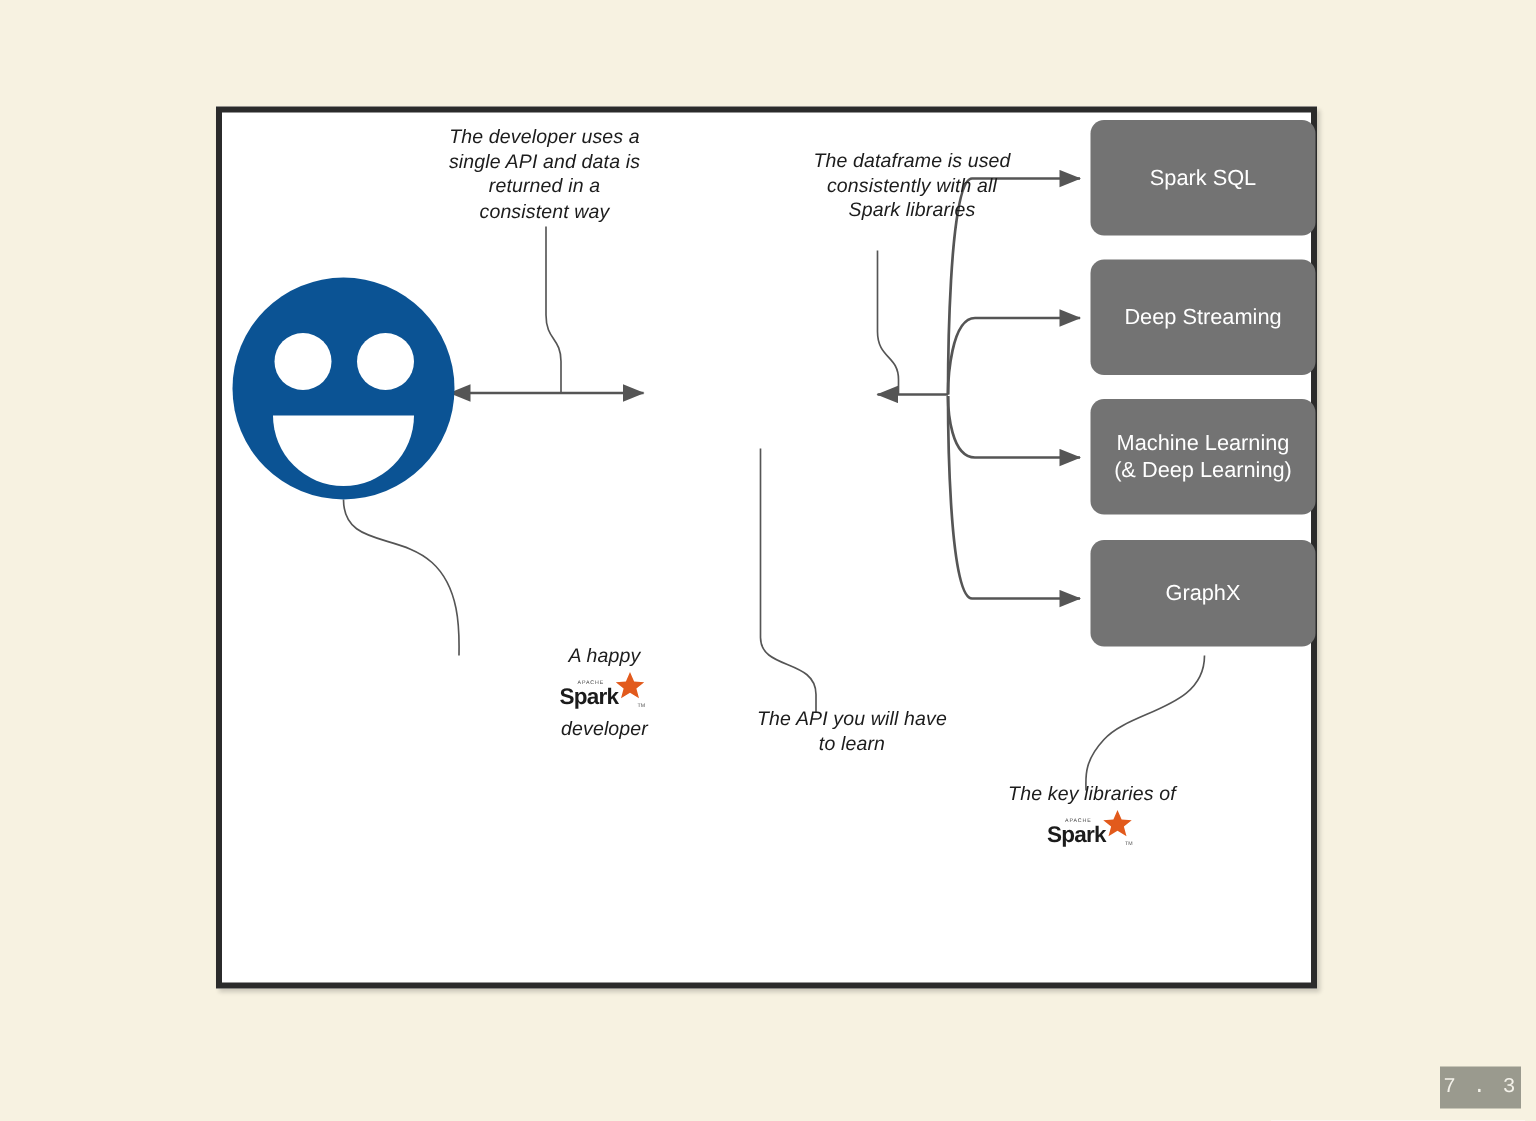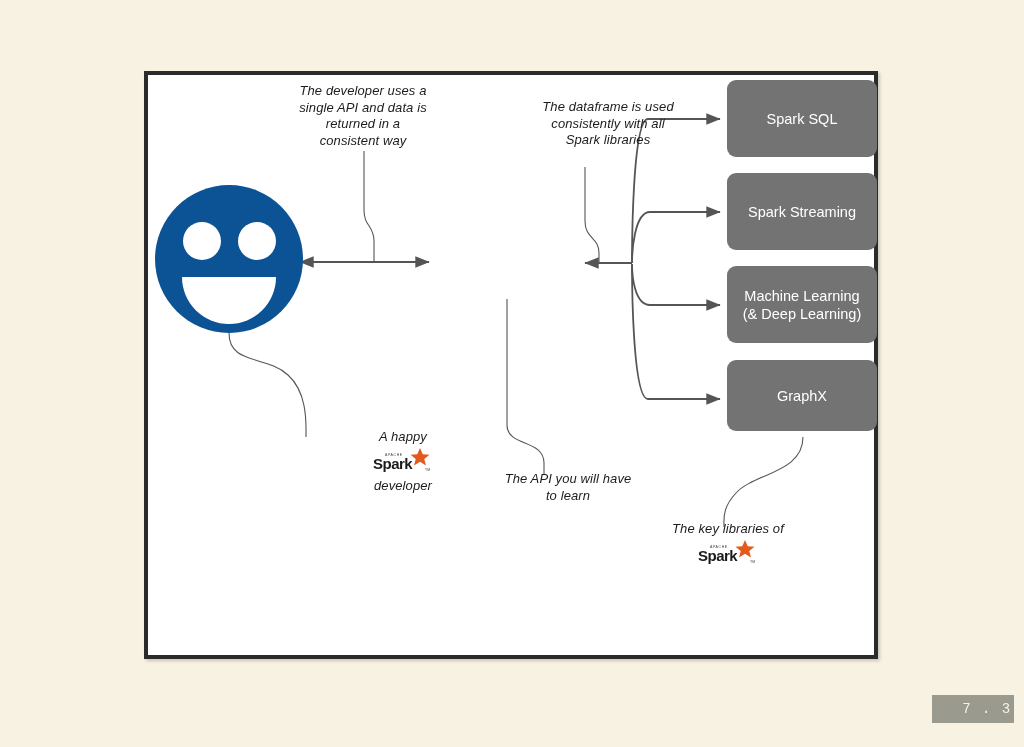--- a/index.html
+++ b/index.html
@@ -147,32 +147,31 @@
     left: 6px;
     top: 109px;
     width: 150px;
     height: 150px;
   }
 
   
   #page-indicator {
     position: absolute;
     right: 10px;
-    bottom: 24px;
+    bottom: 8px;
     width: 54px;
     height: 28px;
     background: #9a9a8e;
     color: #f4f2ea;
     font-family: "Liberation Mono", monospace;
     font-size: 14px;
     letter-spacing: 1.5px;
     display: flex;
     align-items: center;
     justify-content: center;
-    padding-left: 28px;
   }
 </style>
 </head>
 <body>
 
 <div id="slide-root">
 
   <div id="diagram-frame">
 
     <svg id="diagram-canvas" viewBox="0 0 726 580" preserveAspectRatio="none">
@@ -210,21 +209,21 @@
       <circle cx="48" cy="57" r="19" fill="#ffffff"></circle>
       <circle cx="103" cy="57" r="19" fill="#ffffff"></circle>
       <path d="M 28,93 L 122,93 A 47 47 0 0 1 28,93 Z" fill="#ffffff"></path>
     </svg>
 
 
     <div class="lib-box" id="lib-box-0">
       <span>Spark SQL</span>
     </div>
     <div class="lib-box" id="lib-box-1">
-      <span>Spark Streaming</span>
+      <span>Deep Streaming</span>
     </div>
     <div class="lib-box" id="lib-box-2">
       <span>Machine Learning
 (&amp; Deep Learning)</span>
     </div>
     <div class="lib-box" id="lib-box-3">
       <span>GraphX</span>
     </div>
 
     <div class="annot" id="annot-developer-api">The developer uses a

